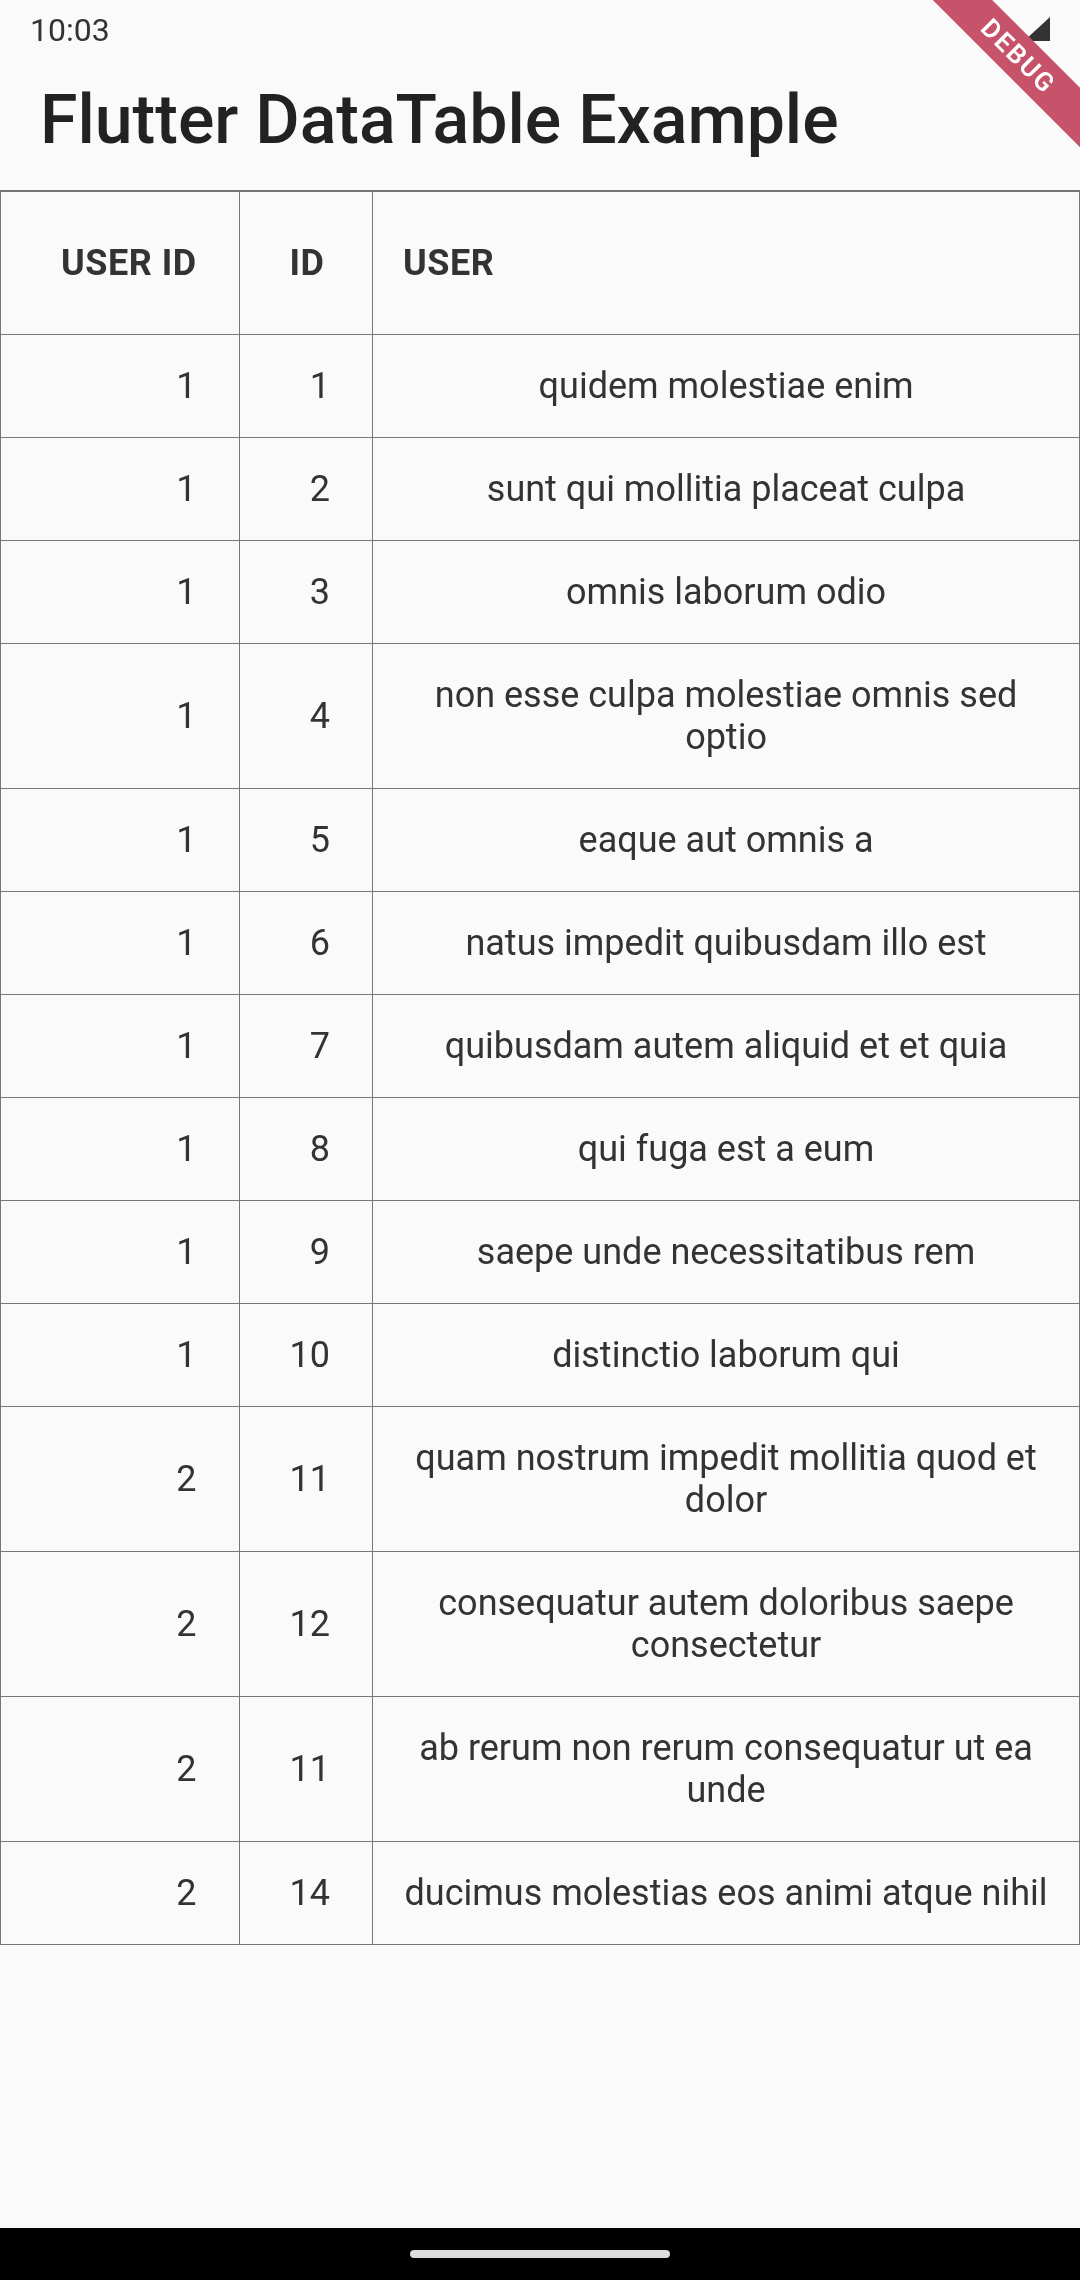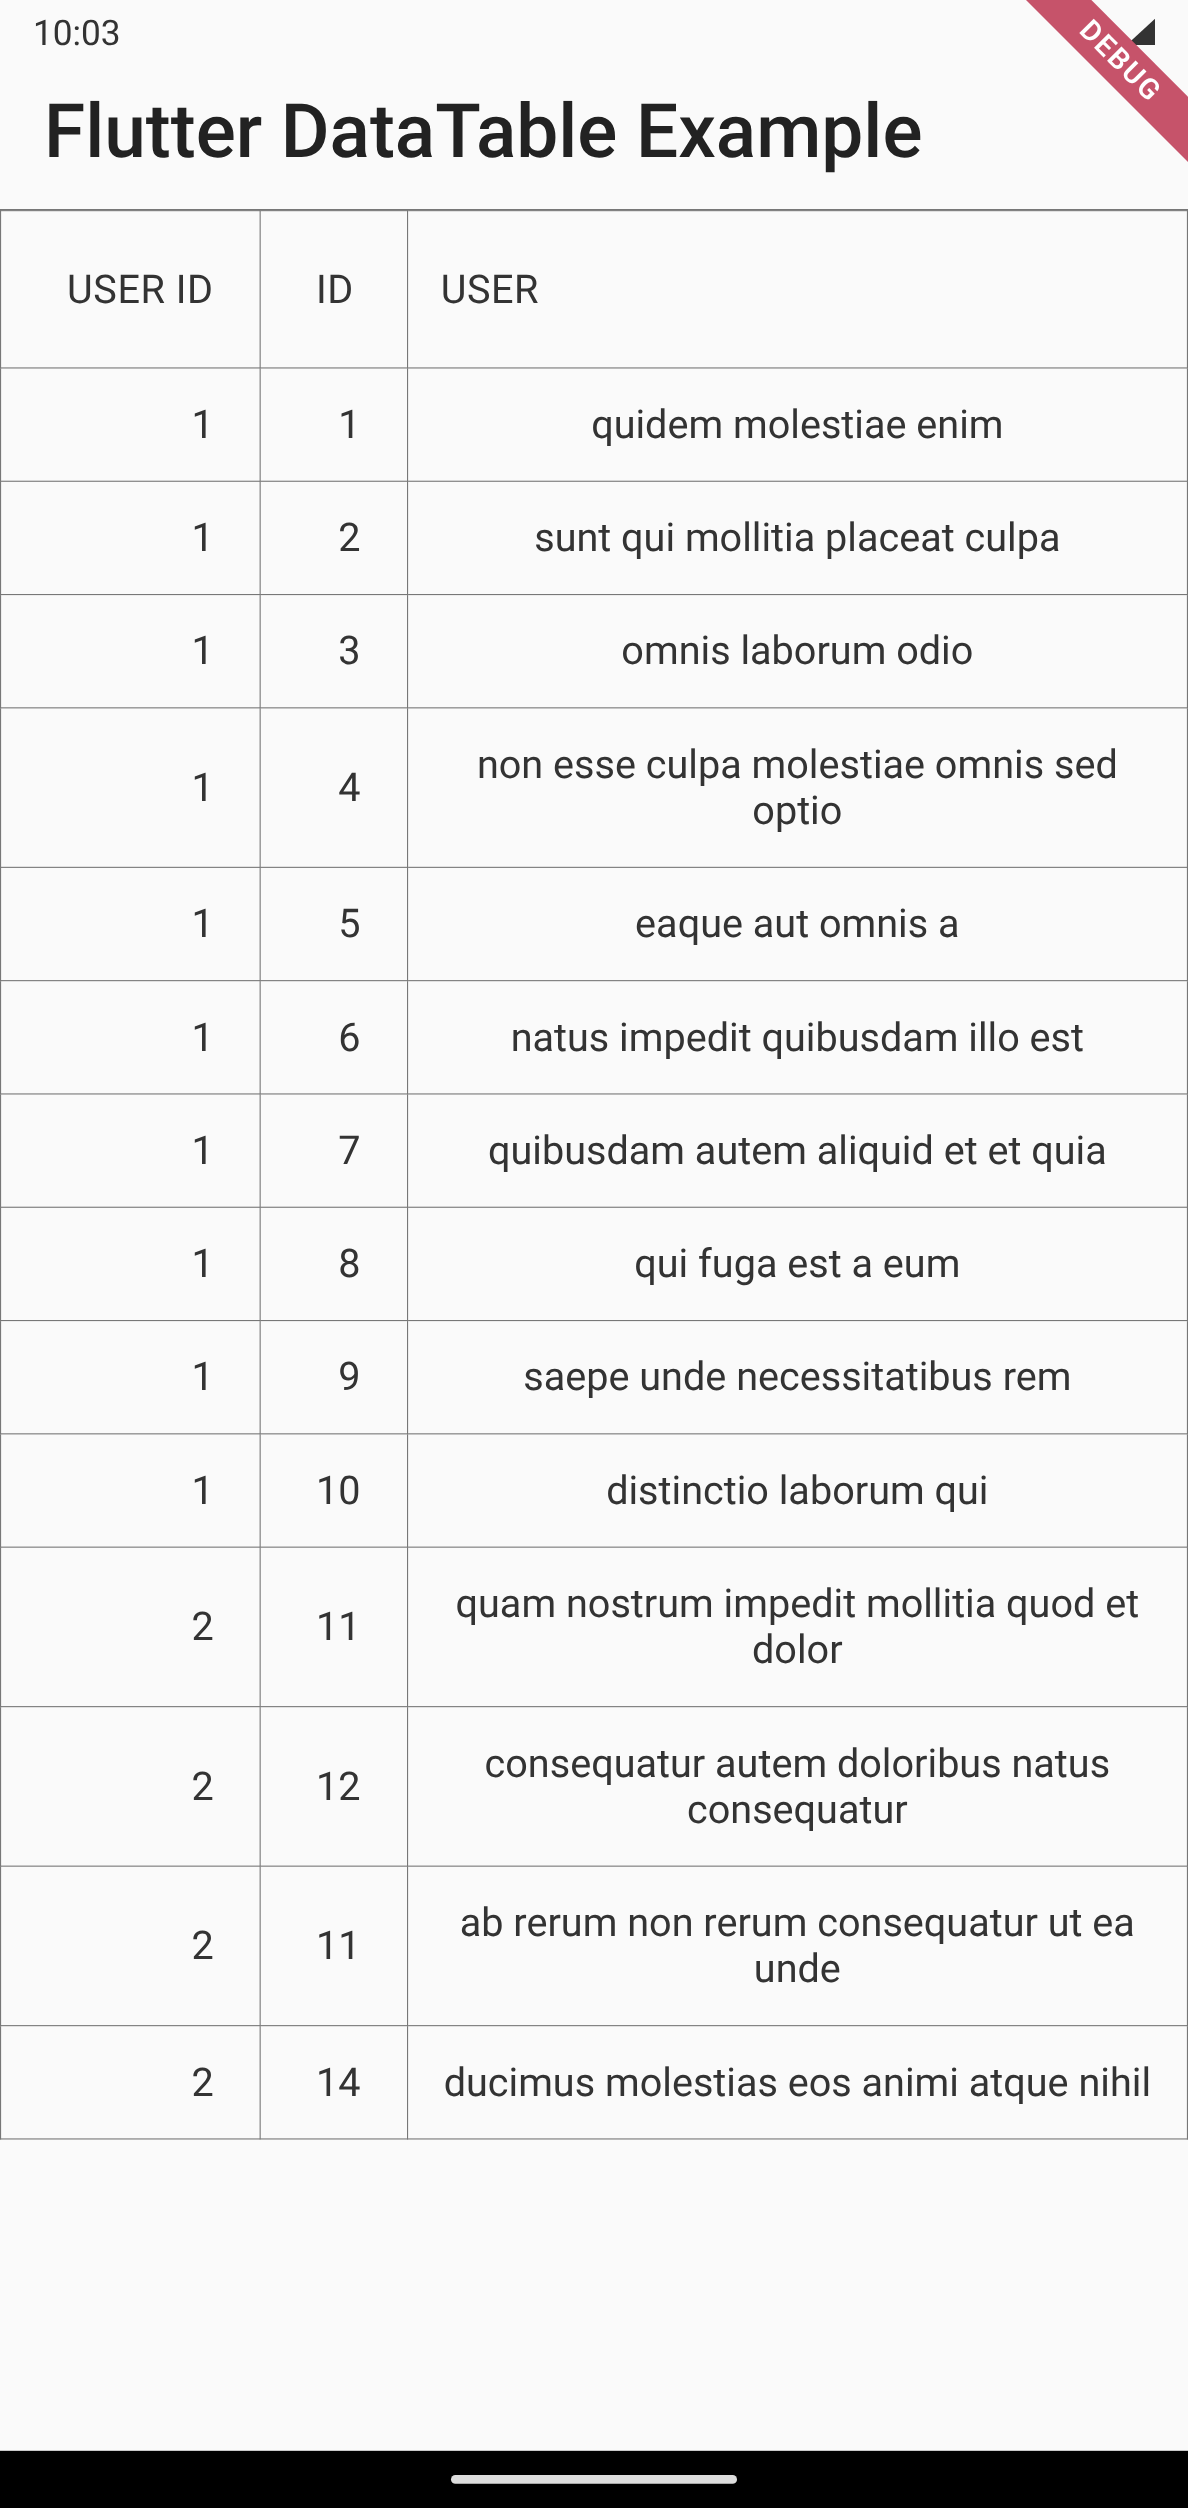--- a/index.html
+++ b/index.html
@@ -59,21 +59,21 @@
       border-collapse: collapse;
       width: 100%;
     }
     .data-table th, .data-table td {
       border: 1px solid #777;
       font-size: 36px;
       color: #333;
     }
     .data-table th {
       text-align: left;
-      font-weight: 400;
+      font-weight: 700;
       padding: 50px 30px;
       letter-spacing: 0.5px;
       white-space: nowrap;
     }
     .data-table td {
       padding: 30px 30px;
     }
     .col-userid, .col-id {
       text-align: right;
       width: 1%;
@@ -192,21 +192,21 @@
           <td class="col-title">distinctio laborum qui</td>
         </tr>
         <tr>
           <td class="col-userid">2</td>
           <td class="col-id">11</td>
           <td class="col-title">quam nostrum impedit mollitia quod et dolor</td>
         </tr>
         <tr>
           <td class="col-userid">2</td>
           <td class="col-id">12</td>
-          <td class="col-title">consequatur autem doloribus natus consequatur</td>
+          <td class="col-title">consequatur autem doloribus saepe consectetur</td>
         </tr>
         <tr>
           <td class="col-userid">2</td>
           <td class="col-id">11</td>
           <td class="col-title">ab rerum non rerum consequatur ut ea unde</td>
         </tr>
         <tr>
           <td class="col-userid">2</td>
           <td class="col-id">14</td>
           <td class="col-title">ducimus molestias eos animi atque nihil</td>

